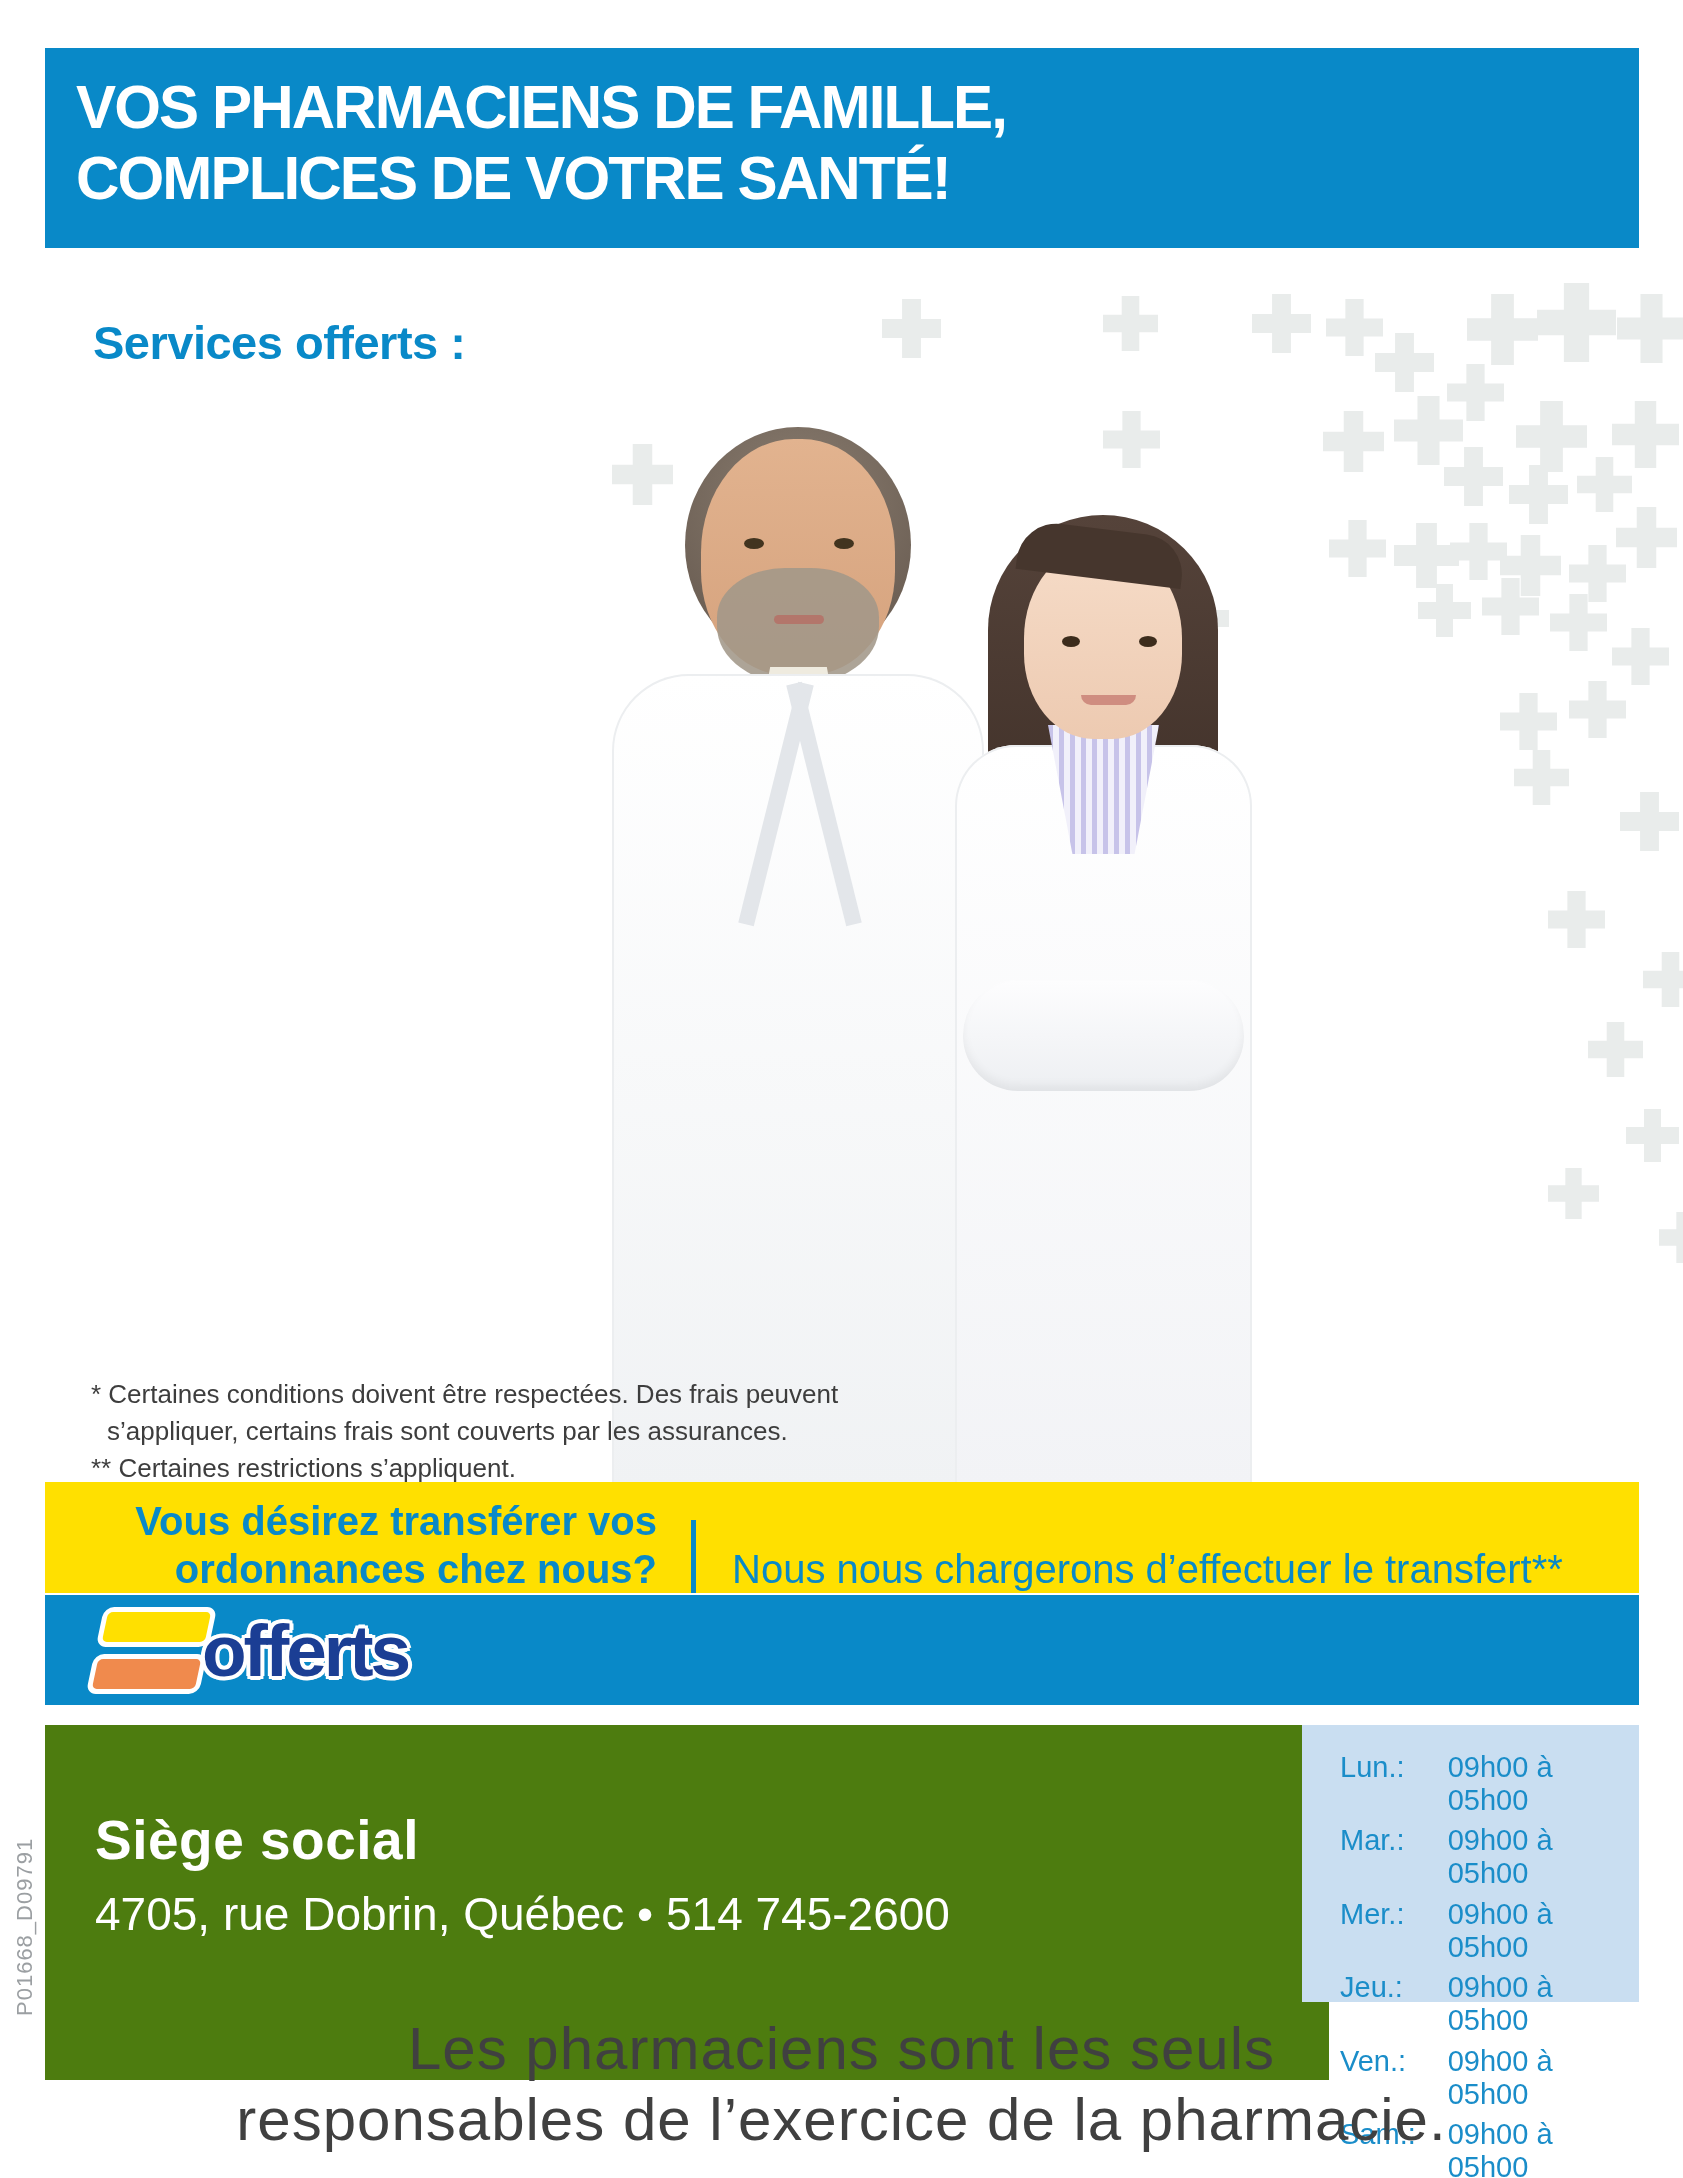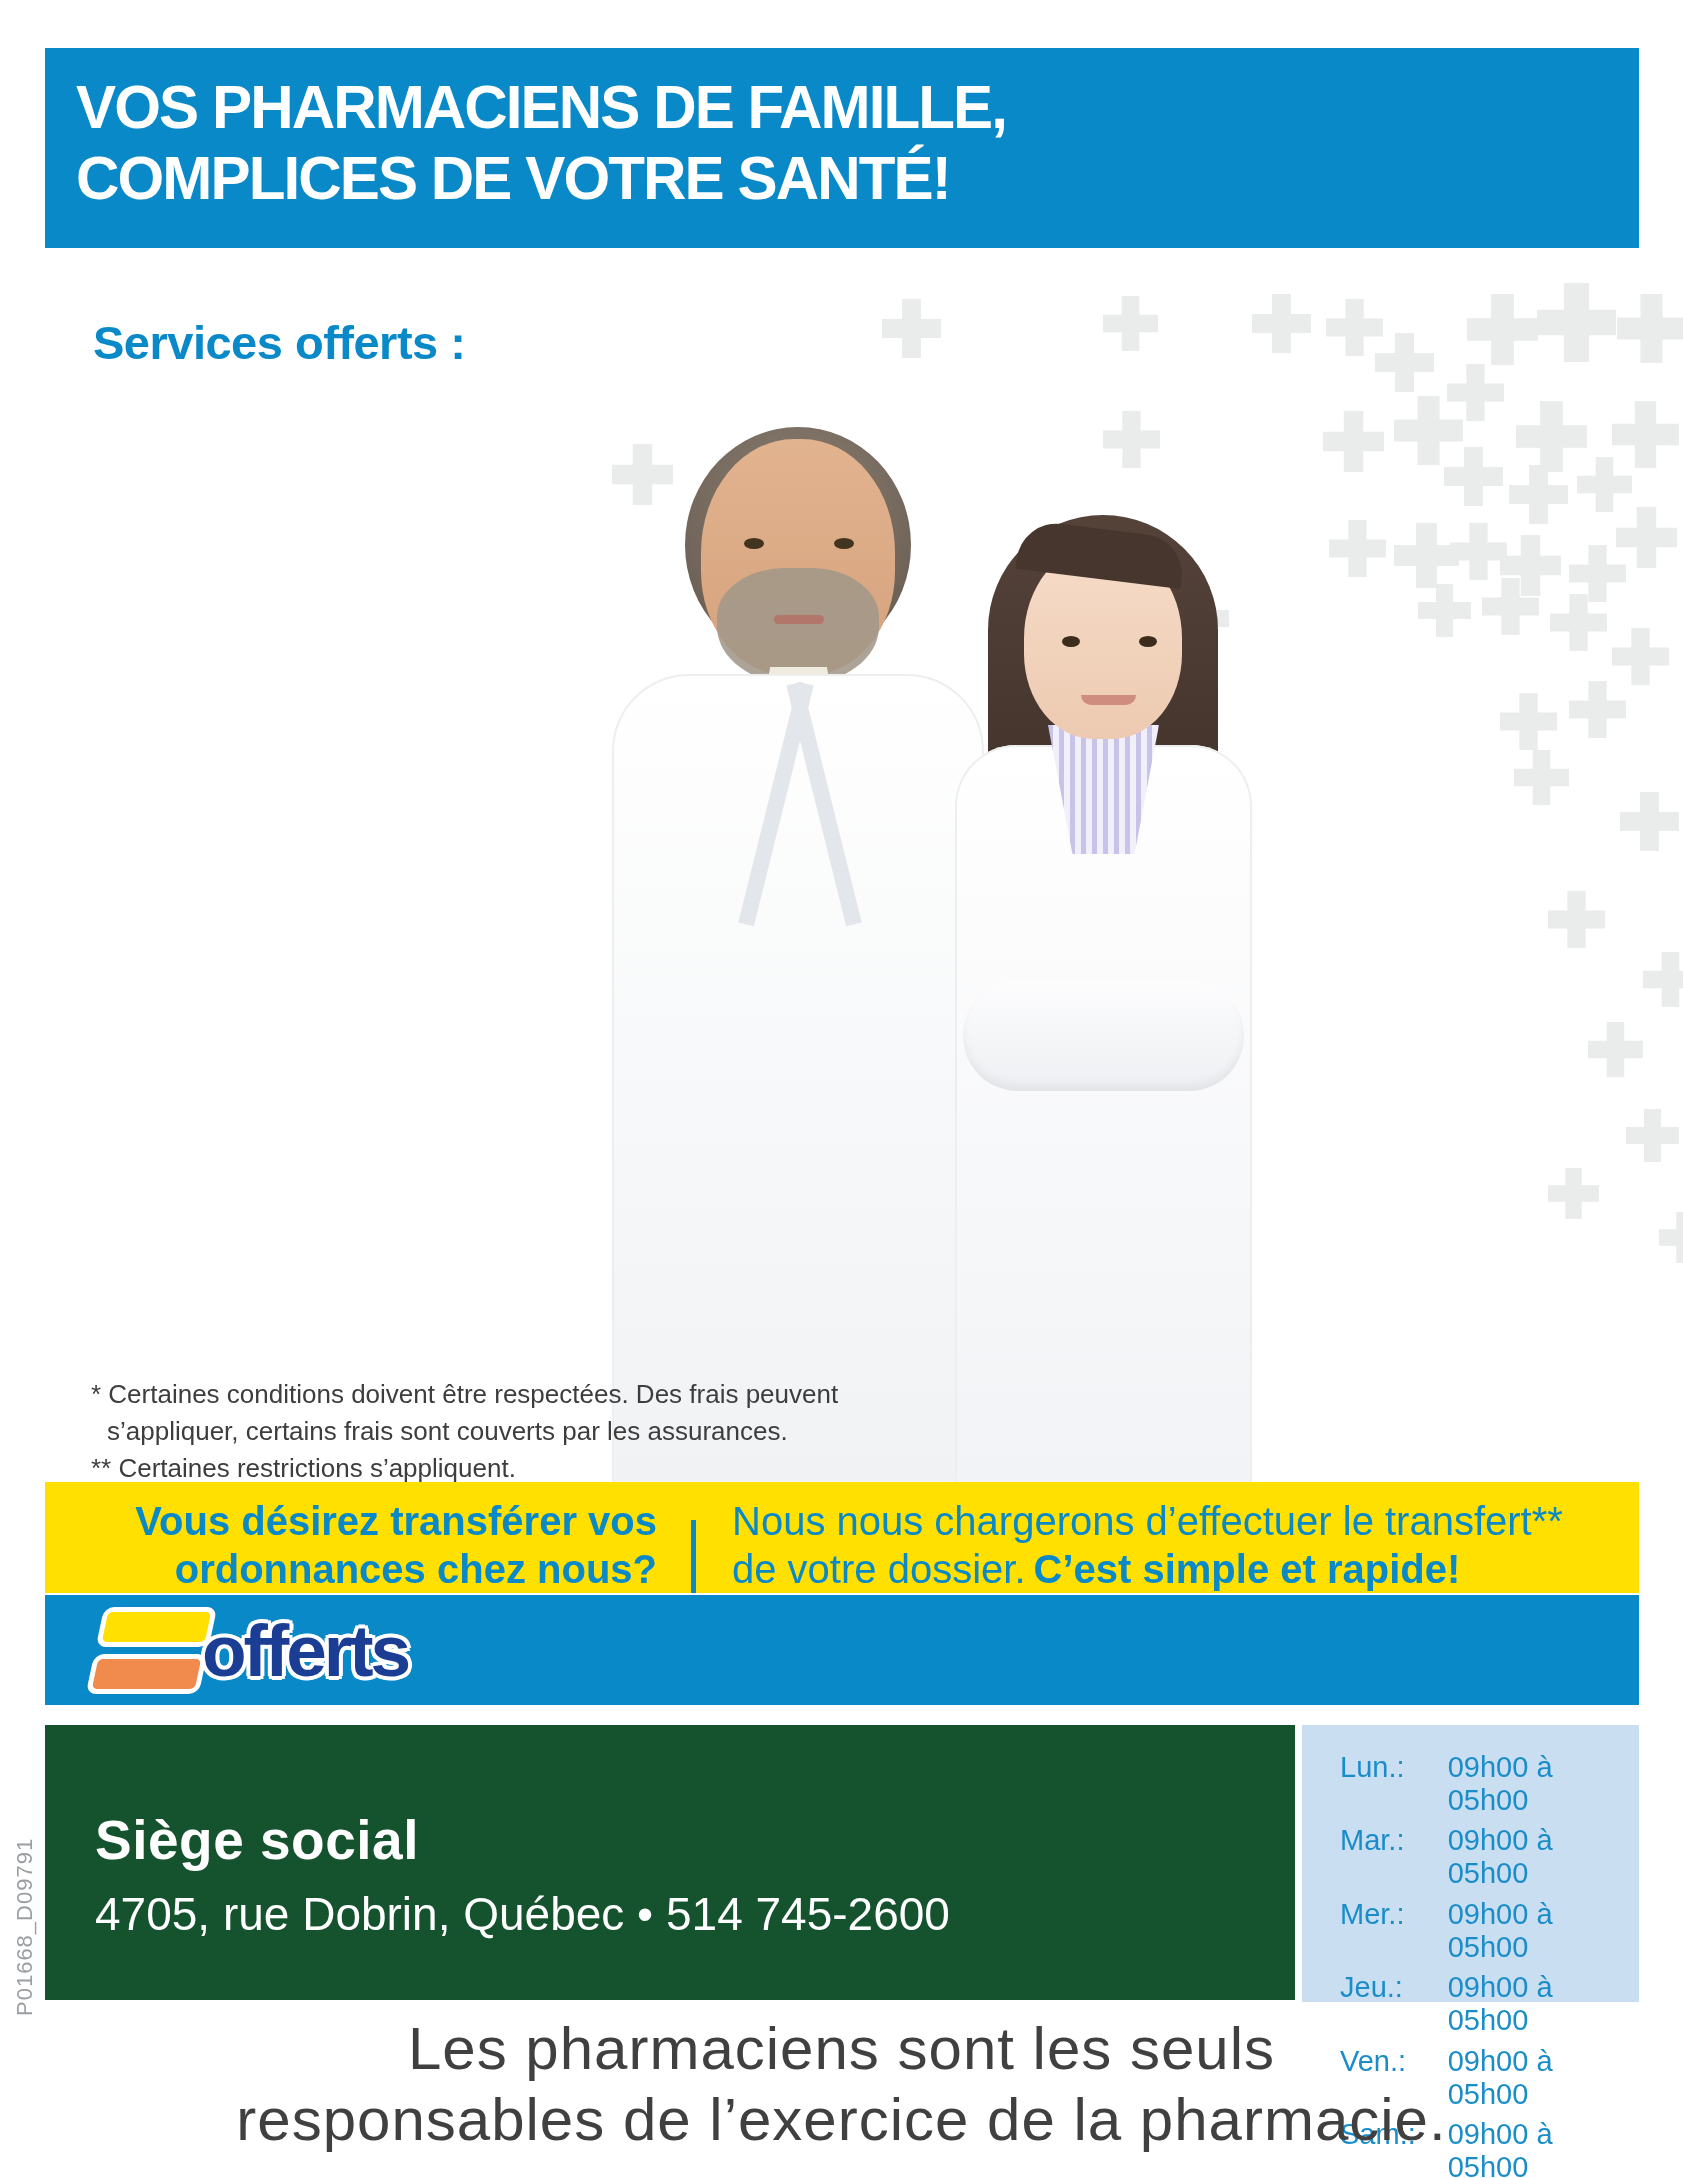--- a/index.html
+++ b/index.html
@@ -87,21 +87,21 @@
   .uniprix .bars{display:flex;flex-direction:column;gap:7px;margin-right:-6px;
                  transform:skewX(-12deg);}
   .uniprix .bar{width:103px;height:30px;border:5px solid #ffffff;border-radius:10px;}
   .bar.yellow{background:#ffe000;}
   .bar.orange{background:#f08a4d;}
   .uniprix .word{font-size:73px;font-weight:800;color:#1b3e94;letter-spacing:-3px;
      text-shadow:-4px 0 0 #fff,4px 0 0 #fff,0 -4px 0 #fff,0 4px 0 #fff,
                  -3px -3px 0 #fff,3px 3px 0 #fff,-3px 3px 0 #fff,3px -3px 0 #fff;}
 
   
-  .info{position:absolute;left:45px;top:1725px;width:1250px;height:275px;background:#14532d;}
+  .info{position:absolute;left:45px;top:1725px;width:1250px;height:355px;background:#4d7c0f;padding-left:34px;}
   .info .siege{position:absolute;left:50px;top:83px;color:#ffffff;
                font-size:55px;font-weight:bold;letter-spacing:0.5px;}
   .info .addr{position:absolute;left:50px;top:162px;color:#ffffff;font-size:46px;}
   .hours{position:absolute;left:1302px;top:1725px;width:337px;height:277px;
          background:#c9def1;box-sizing:border-box;padding:26px 0 0 38px;}
   .hours .row{display:flex;color:#1a8dc9;font-size:29px;margin-bottom:7.4px;}
   .hours .day{width:109px;}
 
   
   .print-code{position:absolute;left:12px;top:1867px;height:149px;color:#9b9fa2;
@@ -199,23 +199,20 @@
 </div>
 
 <div class="transfer">
   <div class="q">
     <div>Vous désirez transférer vos</div>
     <div>ordonnances chez nous?</div>
   </div>
   <div class="divider"></div>
   <div class="a">
     <div>Nous nous chargerons d’effectuer le transfert**</div>
-    <div>
-      <span>de votre dossier.</span><b>C’est simple et rapide!</b>
-    </div>
   </div>
 </div>
 
 <div class="affil">
   <div class="uniprix">
     <div class="bars">
       <div class="bar yellow"></div>
       <div class="bar orange"></div>
     </div>
     <div class="word">offerts</div>

